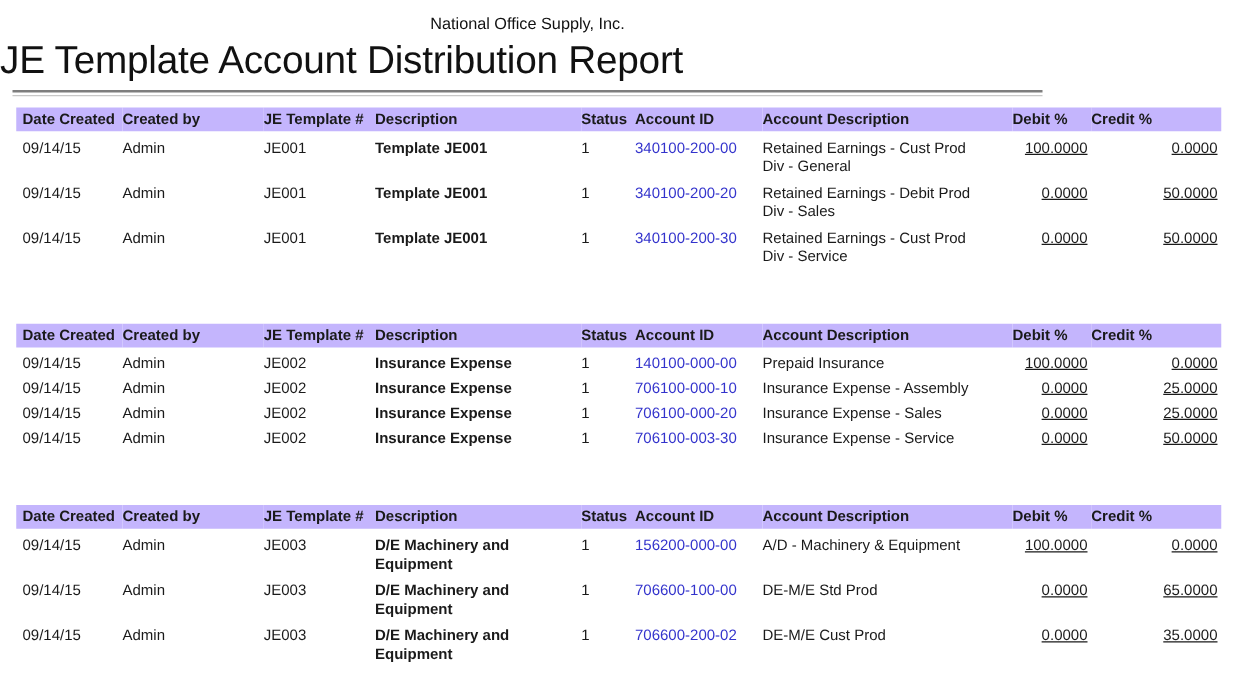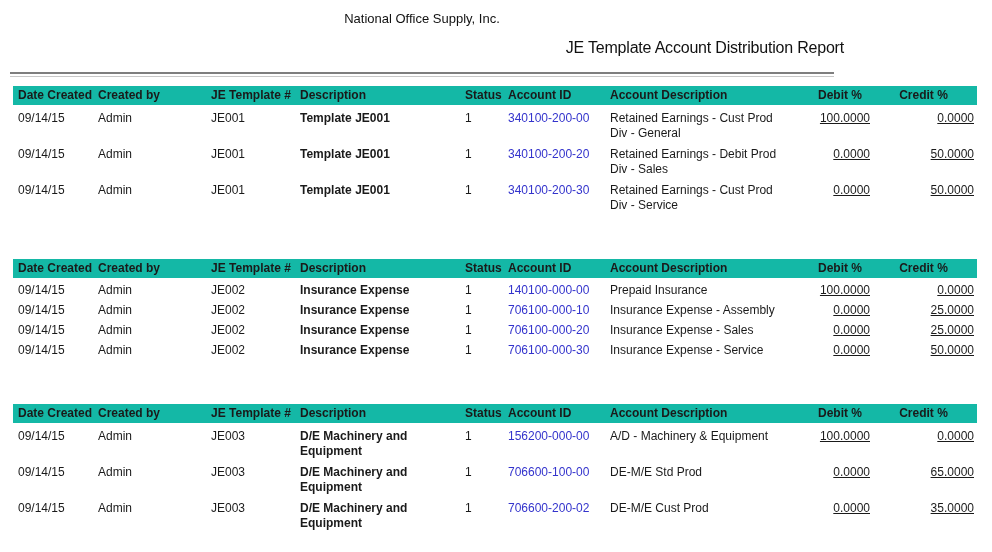--- a/index.html
+++ b/index.html
@@ -13,22 +13,22 @@
     overflow-x: hidden;
   }
   .page { width: 844px; padding-top: 11px; }
 
   .company {
     text-align: center;
     font-size: 13px;
     color: #111111;
   }
   .title {
-    text-align: right;
-    font-size: 16px;
+    text-align: left;
+    font-size: 31px;
     font-weight: 400;
     letter-spacing: -0.2px;
     color: #111111;
     margin-top: 8px;
     line-height: 28px;
   }
   .rule { margin: 10px 10px 9px 10px; }
   .rule-dark  { height: 2px; background: #7e7e7e; margin-bottom: 2px; }
   .rule-light { height: 1px; background: #c8c8c8; }
 
@@ -45,31 +45,31 @@
   col.c-createdby { width: 113px; }
   col.c-jetmpl  { width: 89px;  }
   col.c-desc    { width: 165px; }
   col.c-status  { width: 43px;  }
   col.c-acctid  { width: 102px; }
   col.c-acctdesc{ width: 200px; }
   col.c-debit   { width: 63px;  }
   col.c-credit  { width: 104px; }
 
   thead th {
-    background: #14b8a6;
+    background: #c4b5fd;
     font-weight: 700;
     font-size: 12px;
     text-align: left;
     padding: 3px 0 3px 0;
     line-height: 13px;
     white-space: nowrap;
     vertical-align: middle;
   }
   thead th:first-child { padding-left: 5px; }
-  thead th.num { text-align: center; padding-right: 3px; }
+  thead th.num { text-align: left; padding-right: 3px; }
 
   tbody td {
     vertical-align: top;
     line-height: 15px;
     padding-top: 6px;
     font-size: 12px;
   }
   tbody td:first-child { padding-left: 5px; }
   td.cell-description { padding-right: 40px; font-weight: bold; }
   td.cell-account_description { padding-right: 22px; margin-top: 20px; }
@@ -218,21 +218,21 @@
           <td class="cell-account_description">Insurance Expense - Sales</td>
           <td class="cell-debit_pct num">0.0000</td>
           <td class="cell-credit_pct num">25.0000</td>
         </tr>
         <tr>
           <td class="cell-date_created">09/14/15</td>
           <td class="cell-created_by">Admin</td>
           <td class="cell-je_template">JE002</td>
           <td class="cell-description">Insurance Expense</td>
           <td class="cell-status">1</td>
-          <td class="cell-account_id"><span class="acct-link">706100-000-30</span></td>
+          <td class="cell-account_id"><span class="acct-link">706100-003-30</span></td>
           <td class="cell-account_description">Insurance Expense - Service</td>
           <td class="cell-debit_pct num">0.0000</td>
           <td class="cell-credit_pct num">50.0000</td>
         </tr>
       </tbody>
   </table>
 
   <table class="report-table">
     <colgroup>
       <col class="c-date">

